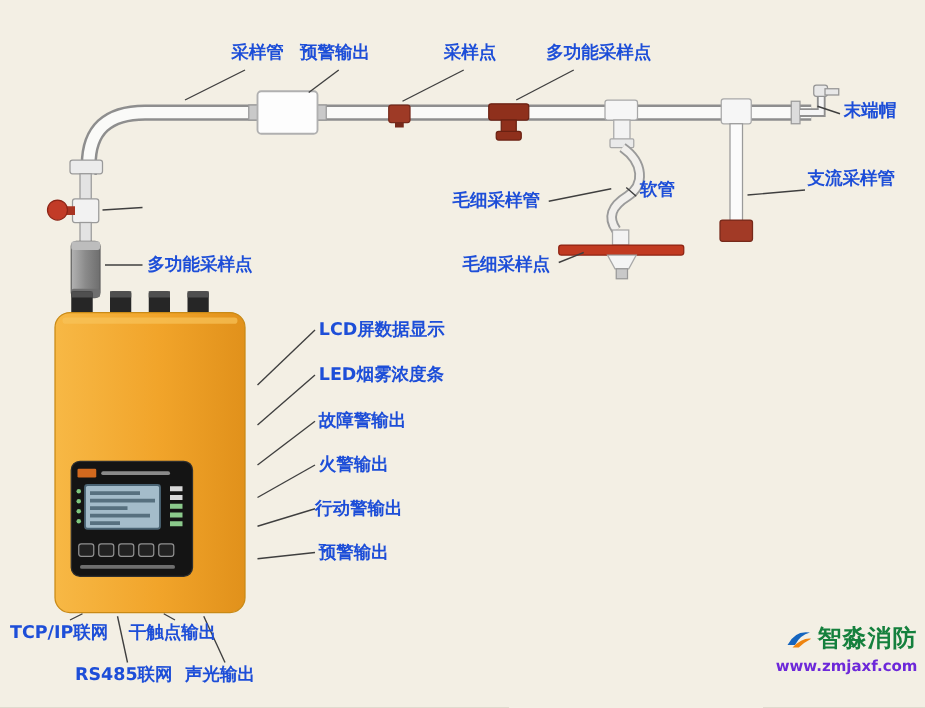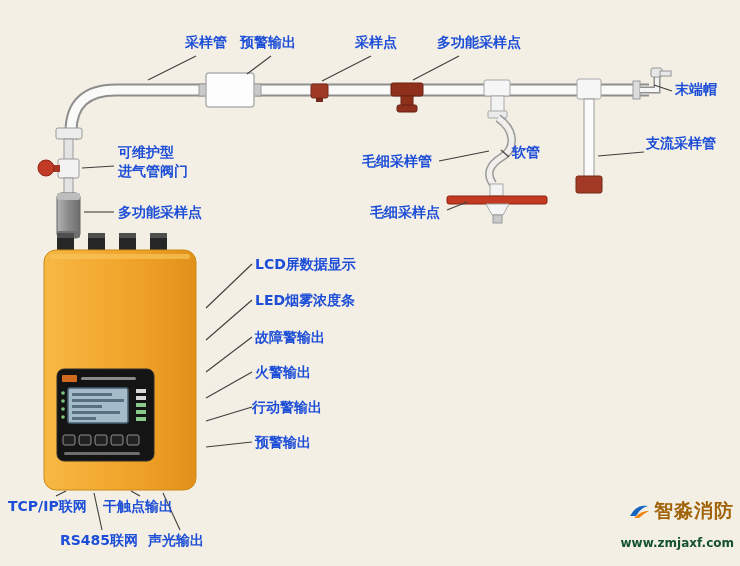--- a/index.html
+++ b/index.html
@@ -9,22 +9,22 @@
     background:#f3efe4; overflow:hidden;
     font-family:"DejaVu Sans","Liberation Sans",sans-serif;
   }
   .diagram { position:absolute; left:0; top:0; }
   .lbl {
     position:absolute; font-size:14px; font-weight:600; color:#1d4ed8;
     line-height:19px; white-space:nowrap;
   }
   .logo { position:absolute; left:606px; top:498px; width:128px; text-align:right; }
   .logo-row { display:flex; align-items:center; justify-content:flex-end; gap:4px; }
-  .logo-name { font-size:19px; font-weight:bold; color:#a16207; letter-spacing:1px; }
-  .logo-site { font-size:12px; font-weight:bold; color:#14532d; margin-top:12px; }
+  .logo-name { font-size:19px; font-weight:bold; color:#15803d; letter-spacing:1px; }
+  .logo-site { font-size:12px; font-weight:bold; color:#6d28d9; margin-top:2px; }
 </style>
 </head>
 <body>
 
 <div class="stage">
 
   <svg class="diagram" width="740" height="566" viewBox="0 0 740 566">
     <defs>
       <linearGradient id="devgrad" x1="0" y1="0" x2="1" y2="0">
         <stop offset="0" stop-color="#f7b845"></stop>
@@ -168,24 +168,20 @@
 
   <div class="lbl" style="left:185px;top:33px">采样管</div>
   <div class="lbl" style="left:240px;top:33px">预警输出</div>
   <div class="lbl" style="left:355px;top:33px">采样点</div>
   <div class="lbl" style="left:437px;top:33px">多功能采样点</div>
   <div class="lbl" style="left:675px;top:80px">末端帽</div>
   <div class="lbl" style="left:646px;top:134px">支流采样管</div>
   <div class="lbl" style="left:512px;top:143px">软管</div>
   <div class="lbl" style="left:362px;top:152px">毛细采样管</div>
   <div class="lbl" style="left:370px;top:203px">毛细采样点</div>
-  <div class="lbl" style="left:118px;top:143px">
-    <div>可维护型</div>
-    <div>进气管阀门</div>
-  </div>
   <div class="lbl" style="left:118px;top:203px">多功能采样点</div>
 
   <div class="lbl" style="left:255px;top:291px">LED烟雾浓度条</div>
   <div class="lbl" style="left:255px;top:255px">LCD屏数据显示</div>
   <div class="lbl" style="left:255px;top:328px">故障警输出</div>
   <div class="lbl" style="left:255px;top:363px">火警输出</div>
   <div class="lbl" style="left:252px;top:398px">行动警输出</div>
   <div class="lbl" style="left:255px;top:433px">预警输出</div>
 
   <div class="lbl" style="left:8px;top:497px">TCP/IP联网</div>

